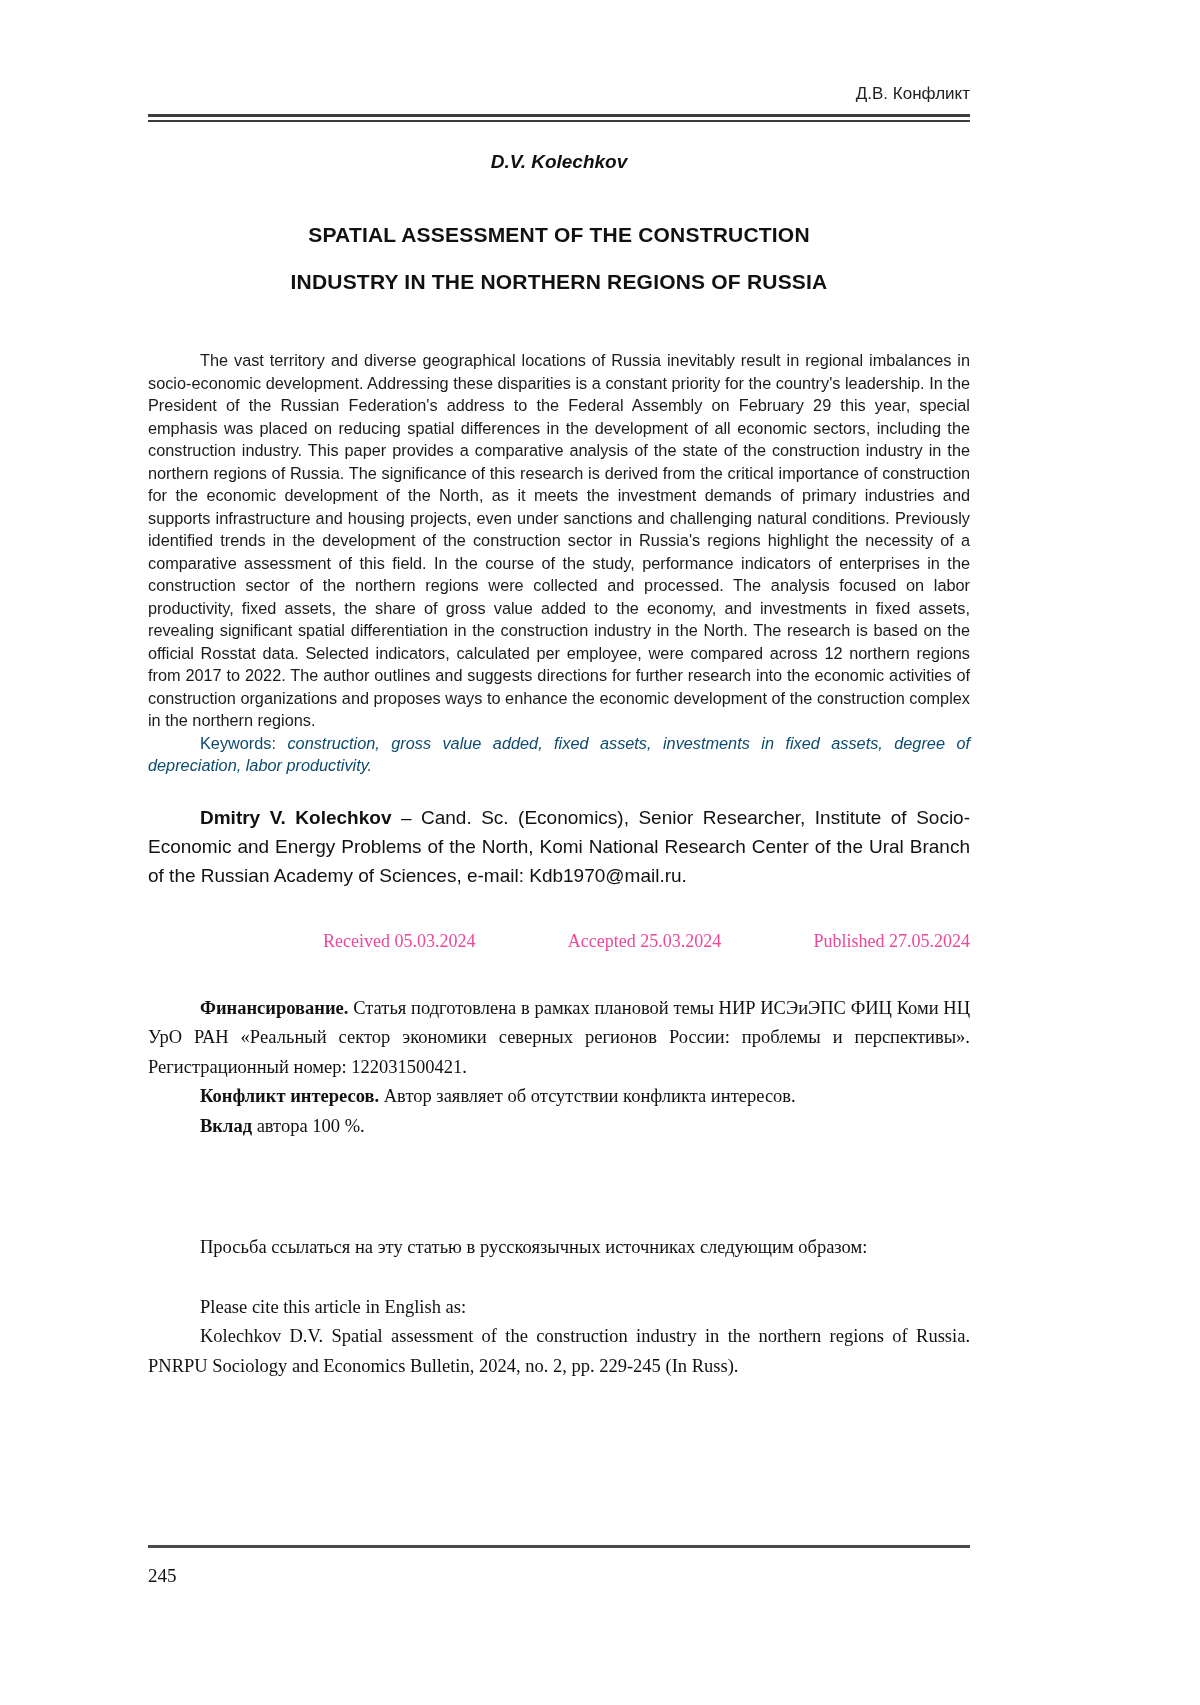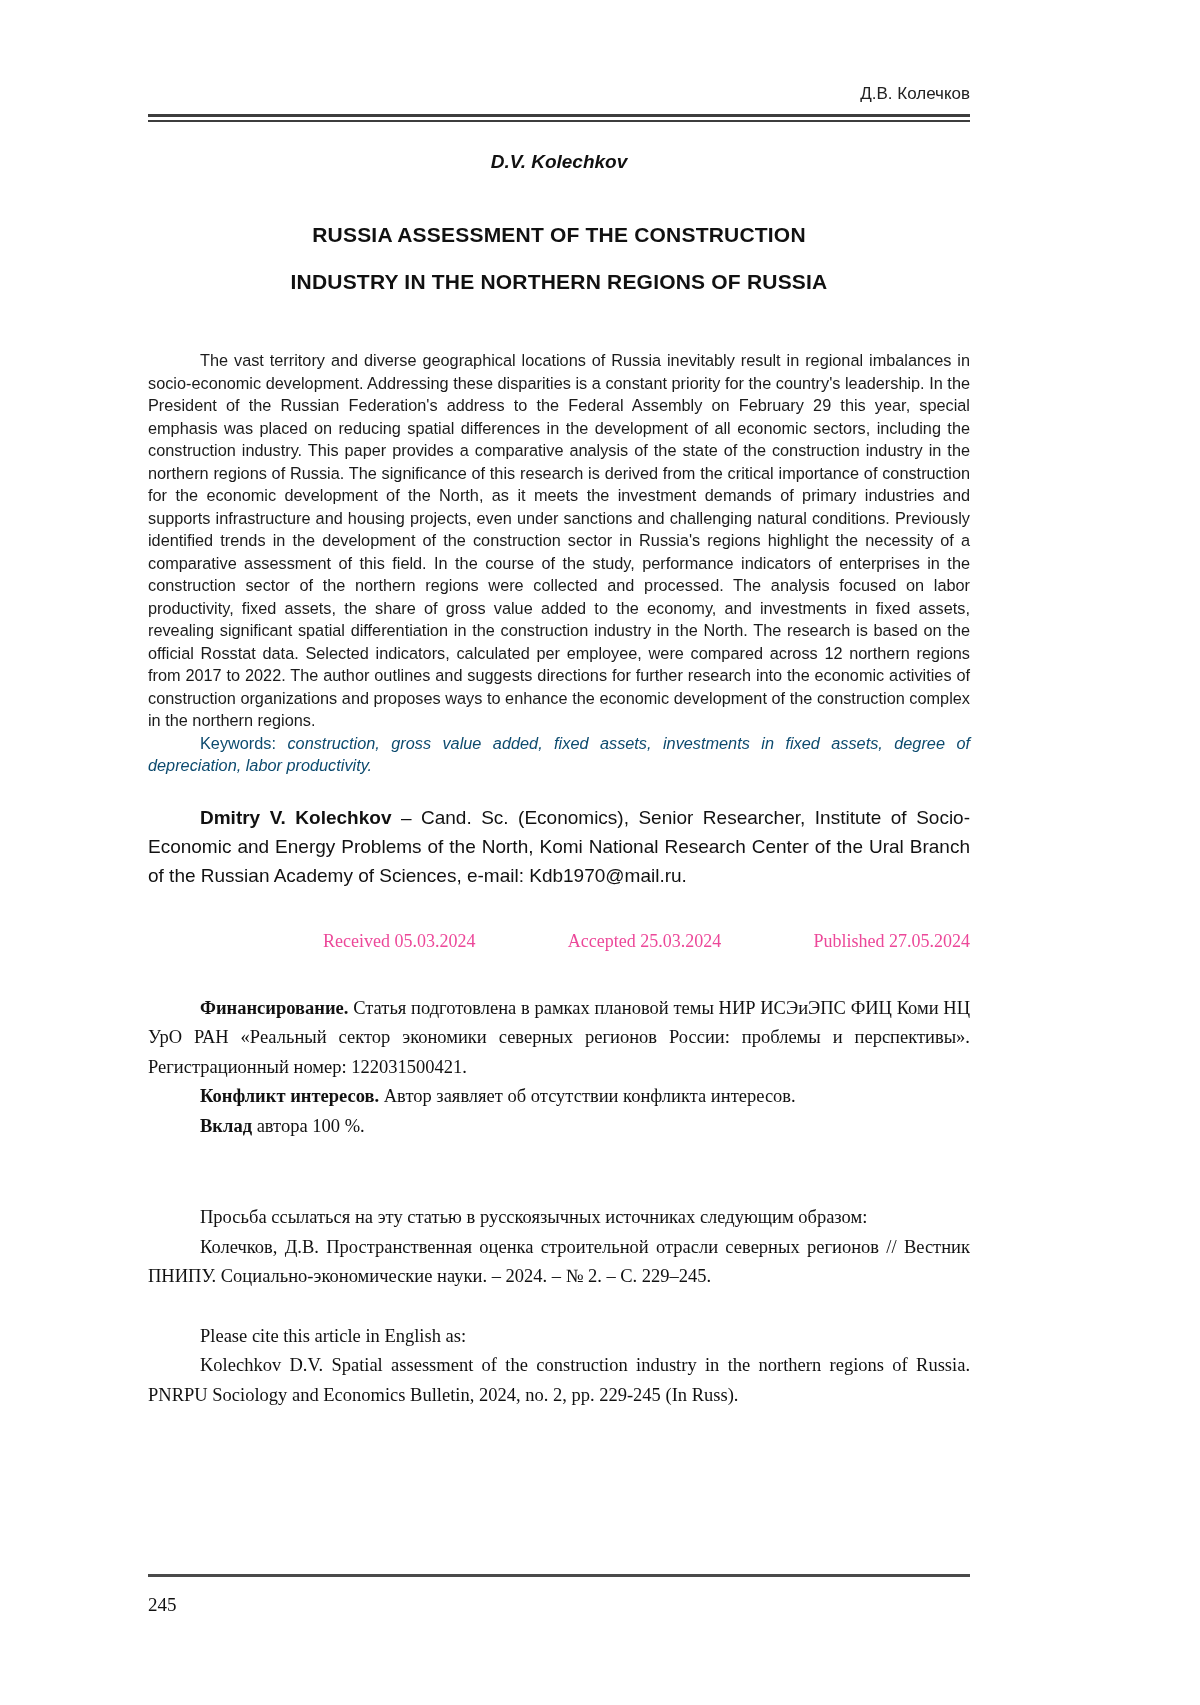--- a/index.html
+++ b/index.html
@@ -108,21 +108,21 @@
   
   .cite {
     margin: 0;
     font-family: "Liberation Serif", serif;
     font-size: 18.5px;
     line-height: 29.5px;
     text-align: justify;
     text-indent: 52px;
     color: #111111;
   }
-  .cite.ru-intro { margin-top: 62px; }
+  .cite.ru-intro { margin-top: 92px; }
   .cite.en-intro { margin-top: 30px; }
   .cite .it { }
   
   .foot-rule {
     margin-top: 164px;
     border-top: 3px solid #4a4a4a;
     height: 0;
   }
   .page-number {
     margin-top: 16px;
@@ -132,28 +132,28 @@
     line-height: 24px;
     color: #111111;
   }
 </style>
 </head>
 <body>
 
 <div class="page">
   <div class="content">
 
-    <div class="running-head">Д.В. Колечков</div>
+    <div class="running-head">Д.В. Конфликт</div>
 
     <div class="head-rule"></div>
 
     <div class="author-name">D.V. Kolechkov</div>
 
     <div class="article-title">
-      <div>RUSSIA ASSESSMENT OF THE CONSTRUCTION</div>
+      <div>SPATIAL ASSESSMENT OF THE CONSTRUCTION</div>
       <div>INDUSTRY IN THE NORTHERN REGIONS OF RUSSIA</div>
     </div>
 
     <p class="abstract">The vast territory and diverse geographical locations of Russia inevitably result in regional imbalances in socio-economic development. Addressing these disparities is a constant priority for the country's leadership. In the President of the Russian Federation's address to the Federal Assembly on February 29 this year, special emphasis was placed on reducing spatial differences in the development of all economic sectors, including the construction industry. This paper provides a comparative analysis of the state of the construction industry in the northern regions of Russia. The significance of this research is derived from the critical importance of construction for the economic development of the North, as it meets the investment demands of primary industries and supports infrastructure and housing projects, even under sanctions and challenging natural conditions. Previously identified trends in the development of the construction sector in Russia's regions highlight the necessity of a comparative assessment of this field. In the course of the study, performance indicators of enterprises in the construction sector of the northern regions were collected and processed. The analysis focused on labor productivity, fixed assets, the share of gross value added to the economy, and investments in fixed assets, revealing significant spatial differentiation in the construction industry in the North. The research is based on the official Rosstat data. Selected indicators, calculated per employee, were compared across 12 northern regions from 2017 to 2022. The author outlines and suggests directions for further research into the economic activities of construction organizations and proposes ways to enhance the economic development of the construction complex in the northern regions.</p>
 
     <p class="keywords"><span>Keywords:</span> <span class="kw-list">construction, gross value added, fixed assets, investments in fixed assets, degree of depreciation, labor productivity.</span></p>
 
     <p class="bio"><span class="bio-name">Dmitry V. Kolechkov</span><span> – Cand. Sc. (Economics), Senior Researcher, Institute of Socio-Economic and Energy Problems of the North, Komi National Research Center of the Ural Branch of the Russian Academy of Sciences, e-mail: Kdb1970@mail.ru.</span></p>
 
     <div class="dates">
@@ -163,21 +163,20 @@
     </div>
 
     <p class="note first"><span class="note-label">Финансирование.</span><span> Статья подготовлена в рамках плановой темы НИР ИСЭиЭПС ФИЦ Коми НЦ УрО РАН «Реальный сектор экономики северных регионов России: проблемы и перспективы». Регистрационный номер: 122031500421.</span></p>
 
     <p class="note"><span class="note-label">Конфликт интересов.</span><span> Автор заявляет об отсутствии конфликта интересов.</span></p>
 
     <p class="note"><span class="note-label">Вклад</span><span> автора 100 %.</span></p>
 
     <p class="cite ru-intro">Просьба ссылаться на эту статью в русскоязычных источниках следующим образом:</p>
 
-    <p class="cite">Колечков, Д.В. Пространственная оценка строительной отрасли северных регионов // Вестник ПНИПУ. Социально-экономические науки. – 2024. – № 2. – С. 229–245.</p>
 
     <p class="cite en-intro">Please cite this article in English as:</p>
 
     <p class="cite"><span>Kolechkov D.V. Spatial assessment of the construction industry in the northern regions of Russia. </span><span class="it">PNRPU Sociology and Economics Bulletin</span><span>, 2024, no. 2, pp. 229-245 (</span><span class="it">In Russ</span><span>).</span></p>
 
     <div class="foot-rule"></div>
 
     <div class="page-number">245</div>
 
   </div>

